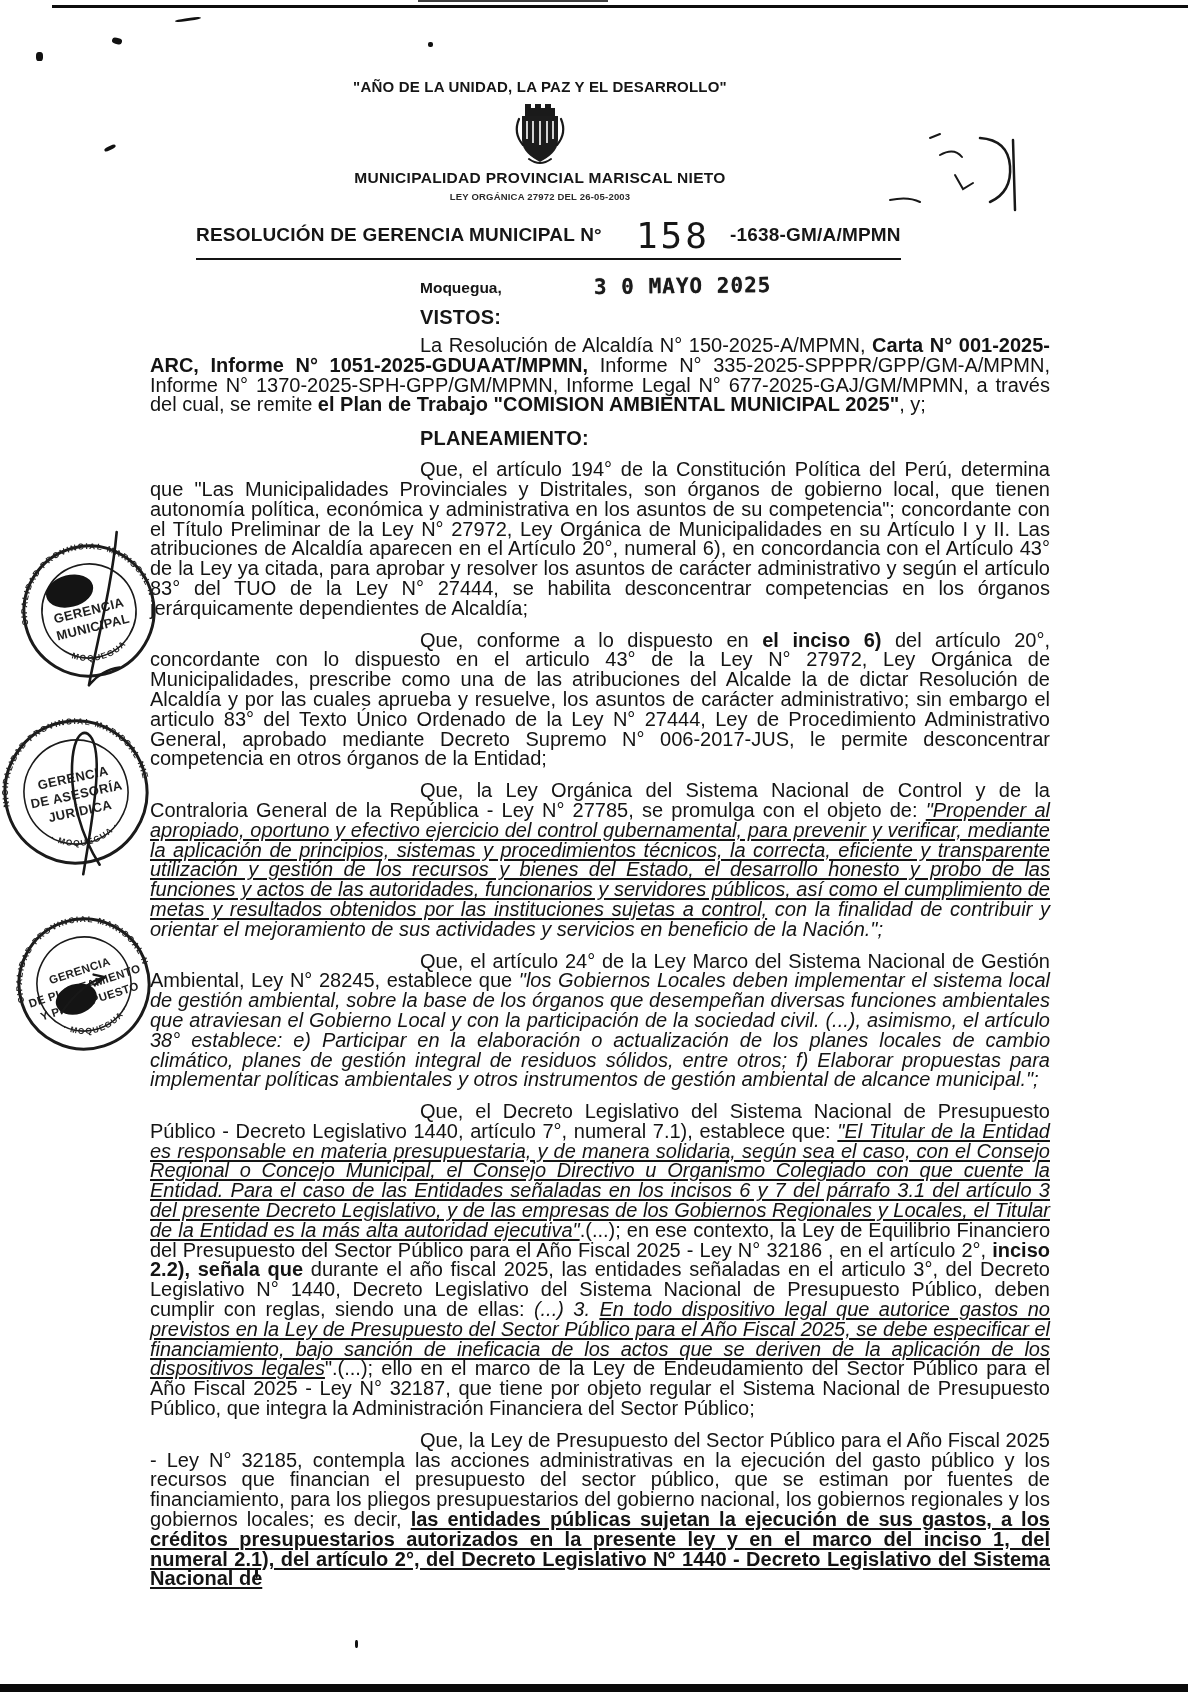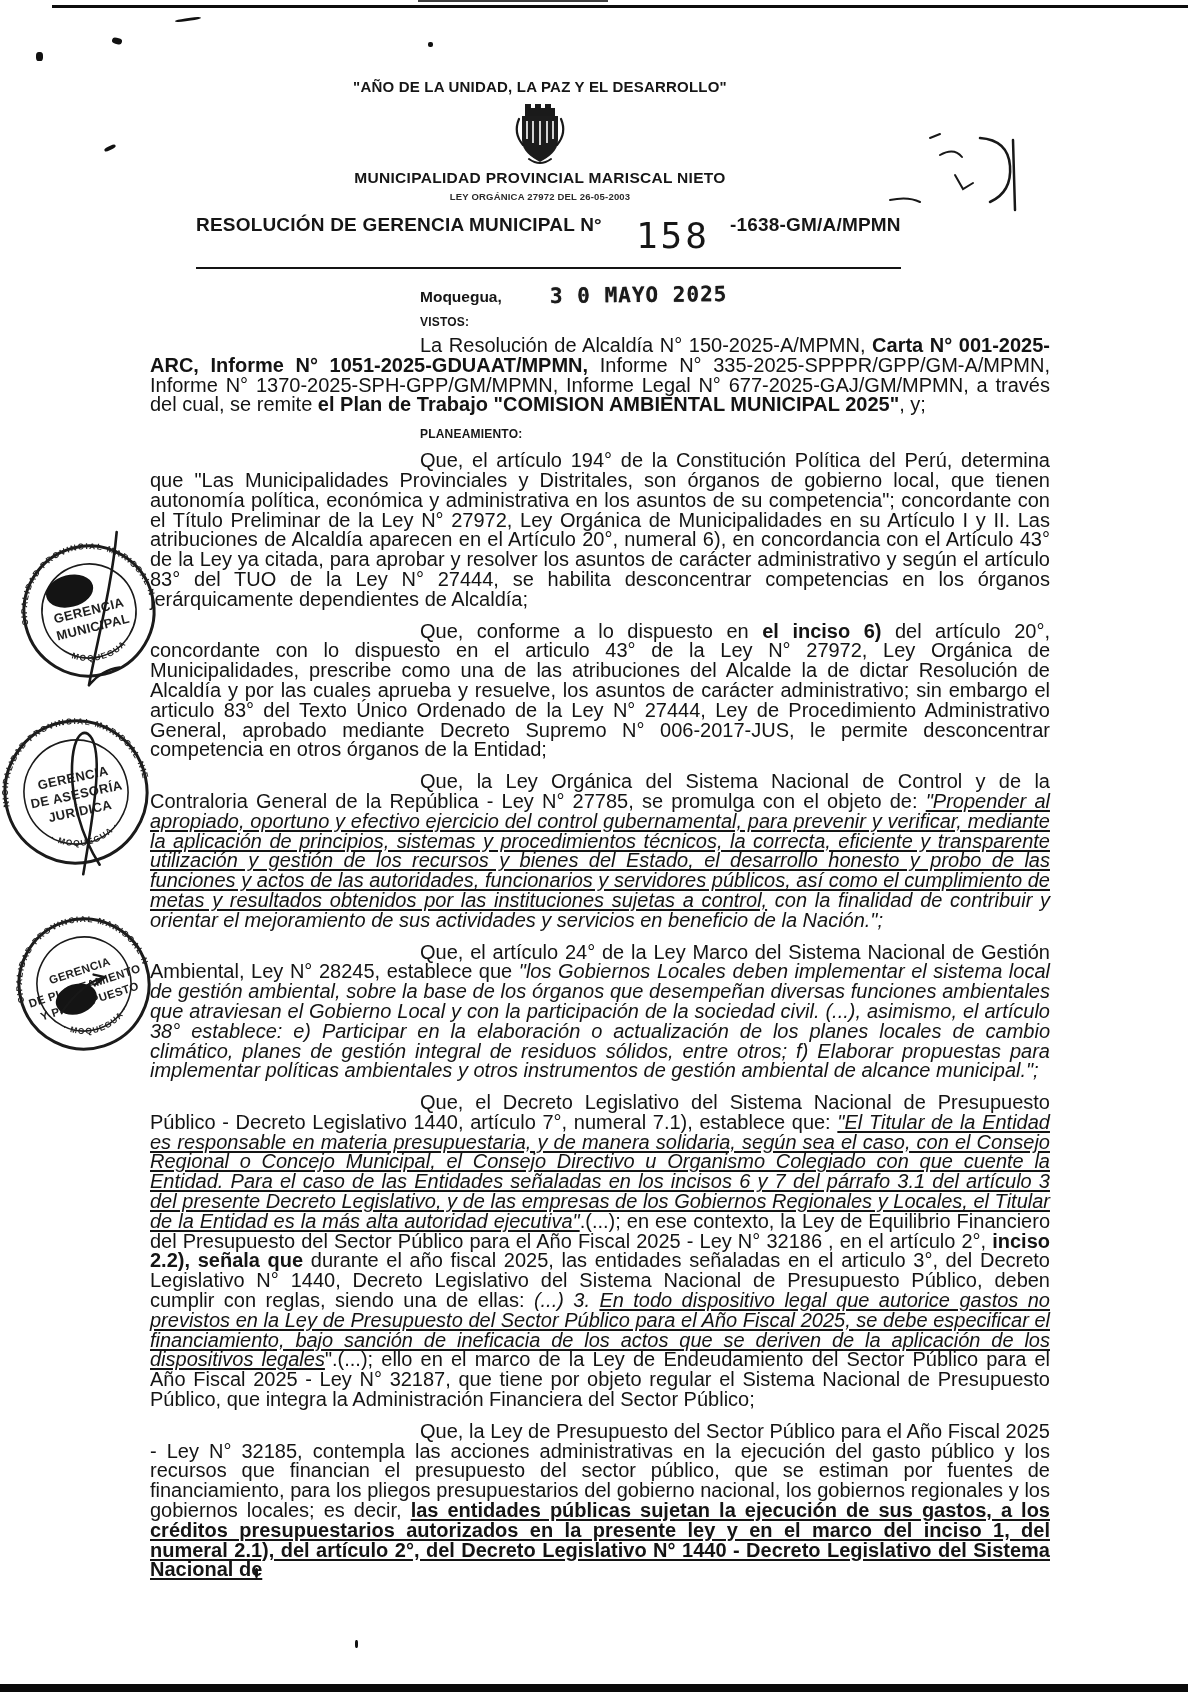--- a/index.html
+++ b/index.html
@@ -18,41 +18,41 @@
   .speck{position:absolute;background:#111;border-radius:40%;}
   
   .doc-col{position:absolute;left:150px;top:0;width:900px;}
   .hdr{width:780px;text-align:center;}
   .year-quote{margin-top:78px;font-size:15px;font-weight:bold;letter-spacing:.2px;}
   .emblem-wrap{margin-top:6px;height:66px;}
   .org-name{margin-top:2px;font-size:15.5px;font-weight:bold;letter-spacing:.3px;}
   .org-sub{margin-top:4px;font-size:9.5px;font-weight:bold;color:#2a2a2a;letter-spacing:.2px;}
   
   .title-row{
-    display:inline-flex;align-items:flex-start;
+    display:inline-flex;align-items:center;
     margin:12px 0 0 46px;
-    border-bottom:2.5px solid #141414;padding-bottom:12px;
+    border-bottom:2.5px solid #141414;padding-bottom:3px;
   }
   .title-prefix,.title-suffix{font-size:19px;font-weight:bold;letter-spacing:.2px;}
   .title-number{
     font-family:"DejaVu Sans Mono", monospace;
     font-size:36px;font-weight:500;letter-spacing:3px;
     margin:0 20px 0 34px;position:relative;top:1px;
   }
   
-  .dateline{margin:14px 0 0 270px;display:flex;align-items:baseline;}
+  .dateline{margin:14px 0 0 270px;display:flex;align-items:baseline;gap:44px;}
   .place{font-size:15.5px;font-weight:bold;}
   .datestamp{
     font-family:"DejaVu Sans Mono", monospace;
     font-size:21px;font-weight:bold;letter-spacing:1px;
     margin-left:48px;color:#1b1b1b;
     transform:rotate(-.6deg);
     text-shadow:0 0 .7px #444;
   }
-  .sec-label{margin:8px 0 0 270px;font-size:12px;font-weight:bold;letter-spacing:.2px;}
+  .sec-label{margin:8px 0 0 270px;font-size:20px;font-weight:bold;letter-spacing:.2px;}
   .sec-label.cons{margin-top:4px;margin-bottom:10px;}
   
   .body-flow{margin-top:7px;}
   .body-flow p{
     margin:0 0 12px 0;
     font-size:20px;line-height:19.8px;
     text-align:justify;text-indent:270px;
     color:#141414;
   }
   .b{font-weight:bold;}

